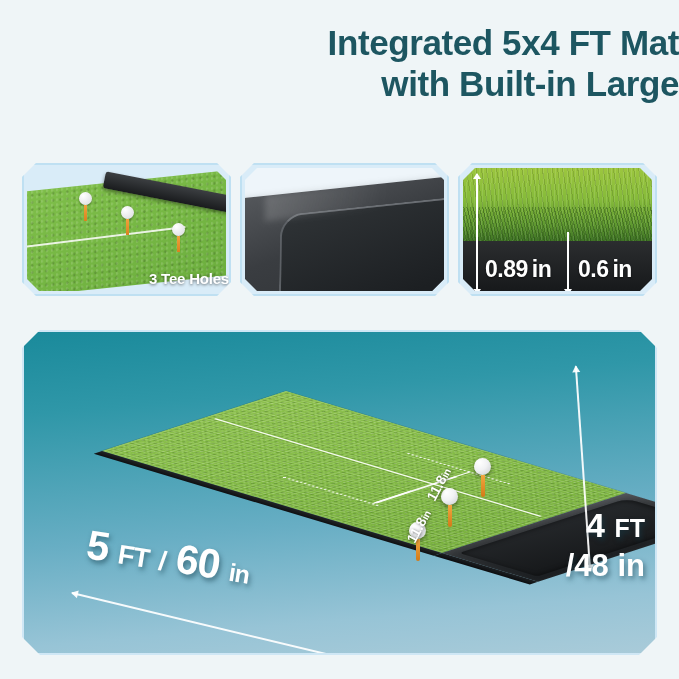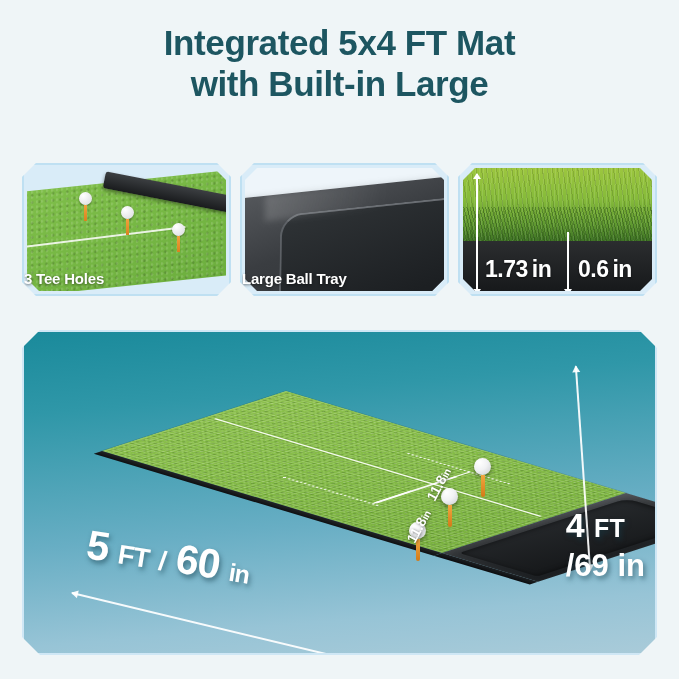--- a/index.html
+++ b/index.html
@@ -8,21 +8,21 @@
     background:#eff5f7;
     font-family:"Liberation Sans", sans-serif;
     overflow:hidden;
     position:relative;
   }
   .page{position:absolute;inset:0;}
 
   
   .header{
     position:absolute;left:0;top:22px;width:679px;
-    text-align:center;
+    text-align:right;
   }
   .header .line{
     color:#1d5661;
     font-size:35px;
     font-weight:bold;
     letter-spacing:-0.4px;
     line-height:41px;
     white-space:nowrap;
   }
 
@@ -44,21 +44,21 @@
   }
   .card-inner{position:absolute;inset:3px;overflow:hidden;
     clip-path:polygon(12px 0,calc(100% - 12px) 0,100% 12px,100% calc(100% - 12px),
                       calc(100% - 12px) 100%,12px 100%,0 calc(100% - 12px),0 12px);}
   .card1{width:209px;}
   .card2{width:209px;}
   .card3{width:199px;}
 
   .card-label{
     position:absolute;left:0;right:0;bottom:7px;
-    text-align:left;
+    text-align:right;
     color:#ffffff;
     font-size:15px;font-weight:bold;
     letter-spacing:-0.2px;
     text-shadow:0 1px 3px rgba(0,0,0,.55);
     z-index:9;
   }
 
   
   .c1-turf{
     position:absolute;left:-6px;right:-6px;top:24px;bottom:-6px;
@@ -270,21 +270,21 @@
     text-shadow:2px 3px 5px rgba(20,60,75,.55);
     white-space:nowrap;z-index:8;
   }
   .bd-width{
     left:62px;top:202px;font-size:41px;letter-spacing:-1px;
     transform:rotate(9deg);
   }
   .bd-width .ft{font-size:27px;}
   .bd-width .in{font-size:25px;}
   .bd-height{
-    right:14px;top:175px;font-size:34px;text-align:left;line-height:37px;
+    right:14px;top:175px;font-size:34px;text-align:right;line-height:37px;
   }
   .bd-height .ft{font-size:25px;}
   .bd-height .l2{font-size:31px;}
 </style>
 </head>
 <body>
 
 <div class="page">
 
   <div class="header">
@@ -315,34 +315,33 @@
       <div class="card-label">3 Tee Holes</div>
     </div>
 
     <div class="card card2">
       <div class="card-inner">
         <div class="c2-bg"></div>
         <div class="c2-body"></div>
         <div class="c2-lip"></div>
         <div class="c2-sheen"></div>
       </div>
-      <div class="card-label">Large Ball Tray</div>
     </div>
 
     <div class="card card3">
       <div class="card-inner">
         <div class="c3-grass"></div>
         <div class="c3-base"></div>
 
         <div class="c3-arrow c3-a1"></div>
         <div class="c3-arrow c3-a2"></div>
 
         <div class="c3-meas">
           <div class="c3-block c3-b1">
-            <span class="c3-val">1.73</span>
+            <span class="c3-val">0.89</span>
             <span class="c3-val u">in</span>
           </div>
           <div class="c3-block c3-b2">
             <span class="c3-val">0.6</span>
             <span class="c3-val u">in</span>
           </div>
         </div>
       </div>
     </div>
   </div>
@@ -397,19 +396,19 @@
         <span class="ft">/</span>
         <span>60</span>
         <span class="in">in</span>
       </div>
 
       <div class="bigdim bd-height">
         <div>
           <span>4</span>
           <span class="ft">FT</span>
         </div>
-        <div class="l2">/69 in</div>
+        <div class="l2">/48 in</div>
       </div>
 
     </div>
   </div>
 
 </div>
 
 </body></html>

